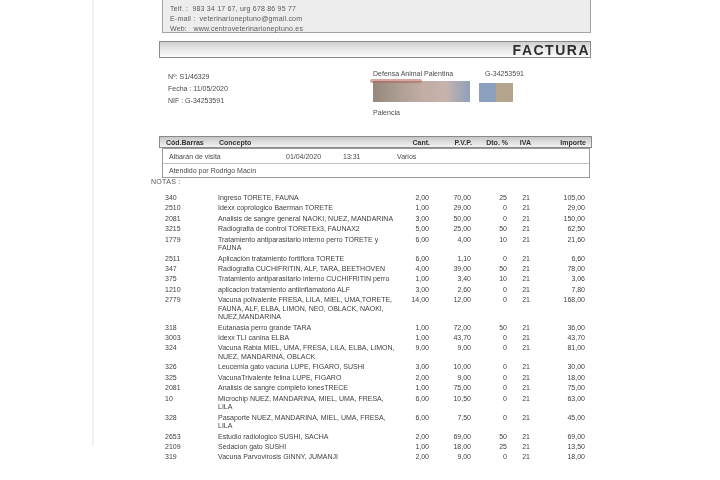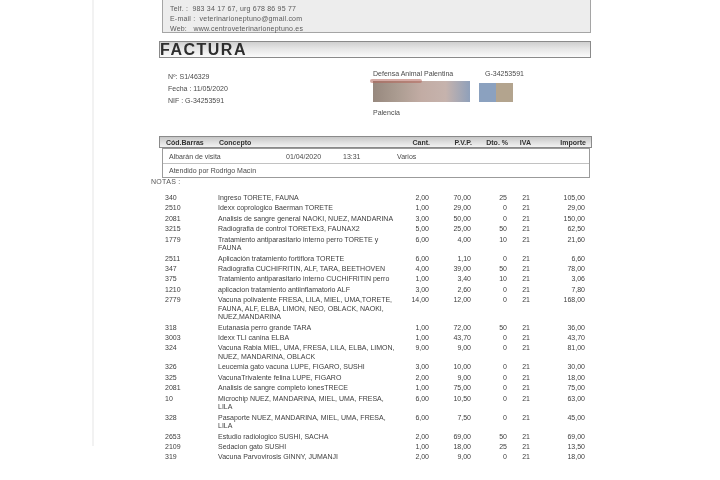--- a/index.html
+++ b/index.html
@@ -11,21 +11,21 @@
 
   
   .contact-box { position:absolute; left:162px; top:-7px; width:429px; height:40px;
     background:#ededed; border:1px solid #a5a5a5; padding:10px 0 0 7px; }
   .contact-line { font-size:7px; line-height:10px; color:#5a5a5a; letter-spacing:.2px; white-space:pre; }
 
   
   .factura-bar { position:absolute; left:159px; top:41px; width:432px; height:17px;
     border:1px solid #8a8a8a;
     background:linear-gradient(to bottom,#cfcfcf 0%,#e6e6e6 45%,#fbfbfb 100%);
-    text-align:left; font-size:16px; font-weight:bold; letter-spacing:1.5px;
+    text-align:right; font-size:14px; font-weight:bold; letter-spacing:1.5px;
     line-height:16px; color:#2e2e2e; }
 
   
   .invoice-info { position:absolute; left:168px; top:71px; }
   .invoice-line { font-size:7px; line-height:12px; color:#4a4a4a; }
 
   
   .customer { position:absolute; left:373px; top:70px; width:180px; }
   .customer-row { display:flex; font-size:7px; color:#4a4a4a; }
   .customer-name { width:112px; }

